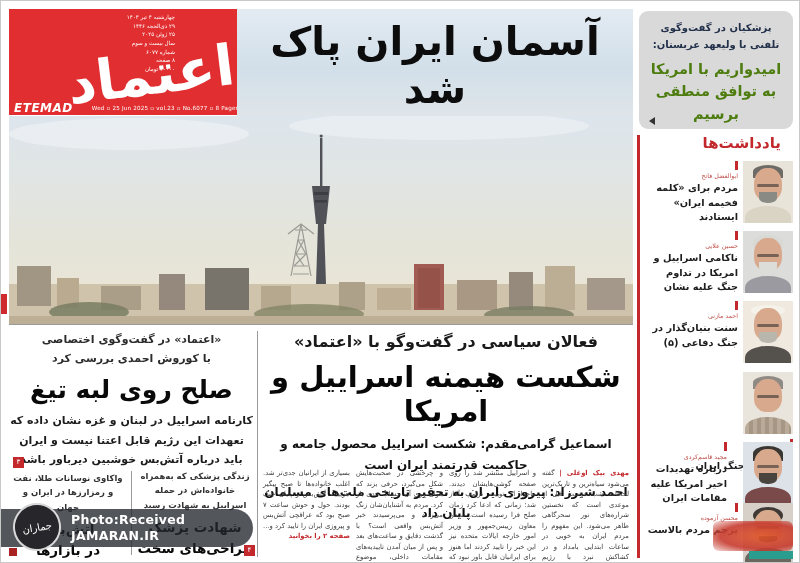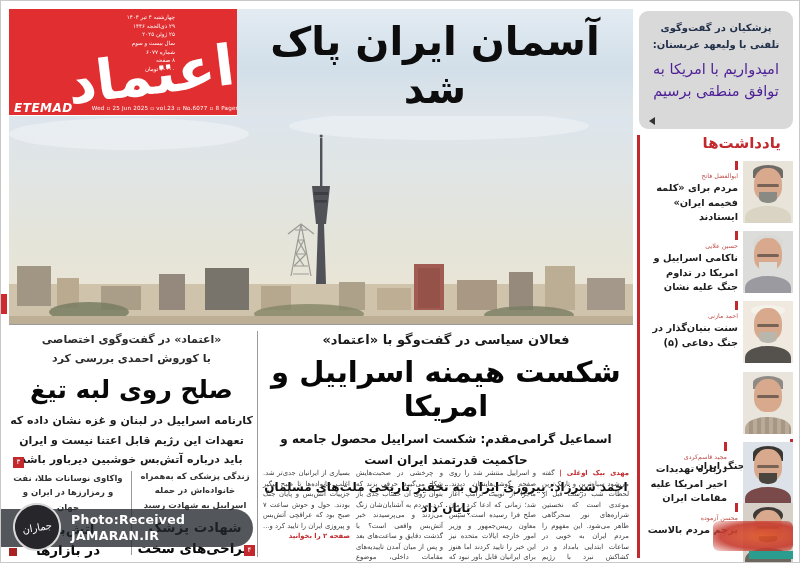--- a/index.html
+++ b/index.html
@@ -16,21 +16,21 @@
   
   #leadzone{left:236px;top:8px;width:396px;height:107px;background:linear-gradient(180deg,#e3ebf2 0%,#d2dfe9 55%,#dfe5e9 100%);text-align:center;}
   #lead-headline{margin-top:8px;font-size:40px;font-weight:800;color:#0d0d0d;line-height:1.2;}
   #lead-sub{margin-top:2px;font-size:15px;font-weight:700;color:#273349;}
   
   #photo{left:8px;top:115px;width:624px;height:208px;border-bottom:1px solid #9a9a9a;}
   #edge-red{left:0;top:293px;width:6px;height:20px;background:#cf2b2e;}
   
   #phonebox{left:638px;top:10px;width:154px;height:118px;background:#d9d9d9;text-align:center;box-sizing:border-box;padding:9px 7px 4px;border-radius:9px;}
   #phonebox .kicker{font-size:10px;font-weight:700;color:#22304a;line-height:1.65;}
-  #phonebox .hl{margin-top:5px;font-size:14.5px;font-weight:400;color:#4c1d95;line-height:1.55;text-align:center;}
+  #phonebox .hl{margin-top:5px;font-size:14.5px;font-weight:700;color:#4d7c0f;line-height:1.55;text-align:center;}
   #phonebox .arrow{position:absolute;left:10px;bottom:4px;width:0;height:0;border-top:4px solid transparent;border-bottom:4px solid transparent;border-right:6px solid #333;}
   
   #notes-line{left:636px;top:134px;width:3px;height:423px;background:#c3282c;}
   #notes-title{left:652px;top:133px;width:128px;text-align:right;font-size:15px;font-weight:800;color:#c3282c;}
   .note{position:absolute;left:644px;width:148px;height:62px;display:flex;gap:5px;direction:rtl;}
   .note .txt{flex:1;text-align:right;}
   .note .tick{display:block;width:3px;height:9px;background:#c3282c;margin-bottom:2px;}
   .note .author{font-size:6.3px;color:#bf4f49;margin-bottom:2px;}
   .note .title{font-size:9.8px;font-weight:700;color:#1d1d1d;line-height:1.5;}
   
@@ -47,21 +47,21 @@
   .n5{background:#dde2e8}.n5 .hair{background:#3a3632;height:15px}.n5 .beard{background:#4a443e}.n5 .shoulders{background:#7a4a4a}
   .n6{background:#d6d0c8}.n6 .hair{background:#3f3a36;height:17px;border-radius:50%}.n6 .beard{background:#4a443e;height:6px;top:33px}.n6 .shoulders{background:#6b675f}
   
   .vline{background:#9a9a9a;width:1px;}
   #peace{left:8px;top:330px;width:245px;text-align:center;direction:rtl;}
   #peace .kicker{font-size:11px;font-weight:700;color:#2b2b2b;line-height:1.7;}
   #peace .hl{margin-top:7px;font-size:25px;font-weight:800;color:#0a0a0a;}
   #peace .deck{margin-top:7px;font-size:11px;font-weight:700;color:#1c1c1c;line-height:1.75;}
   .pmarker{position:absolute;width:11px;height:11px;background:#c3282c;color:#fff;font-size:7px;line-height:11px;text-align:center;}
   #main-art{left:262px;top:328px;width:366px;text-align:center;direction:rtl;}
-  #main-art .kicker{font-size:13px;font-weight:700;color:#1a1a1a;line-height:1.65;}
+  #main-art .kicker{font-size:16px;font-weight:700;color:#1a1a1a;line-height:1.65;}
   #main-art .hl{margin-top:5px;font-size:29px;font-weight:800;color:#070707;}
   #main-art .deck{margin-top:6px;font-size:12px;font-weight:700;color:#111;line-height:1.75;}
   #body-cols{left:262px;top:467px;width:366px;display:flex;gap:6px;direction:rtl;}
   #body-cols .col{flex:1;font-size:6.8px;line-height:1.55;color:#3a3a3a;text-align:justify;direction:rtl;}
   .red-inline{color:#c3282c;font-weight:700;}
   
   .mini{position:absolute;text-align:center;direction:rtl;}
   .mini .kicker{font-size:8.5px;font-weight:700;color:#333;line-height:1.7;}
   .mini .hl{margin-top:5px;font-size:13.5px;font-weight:800;color:#0a0a0a;line-height:1.55;}
   

